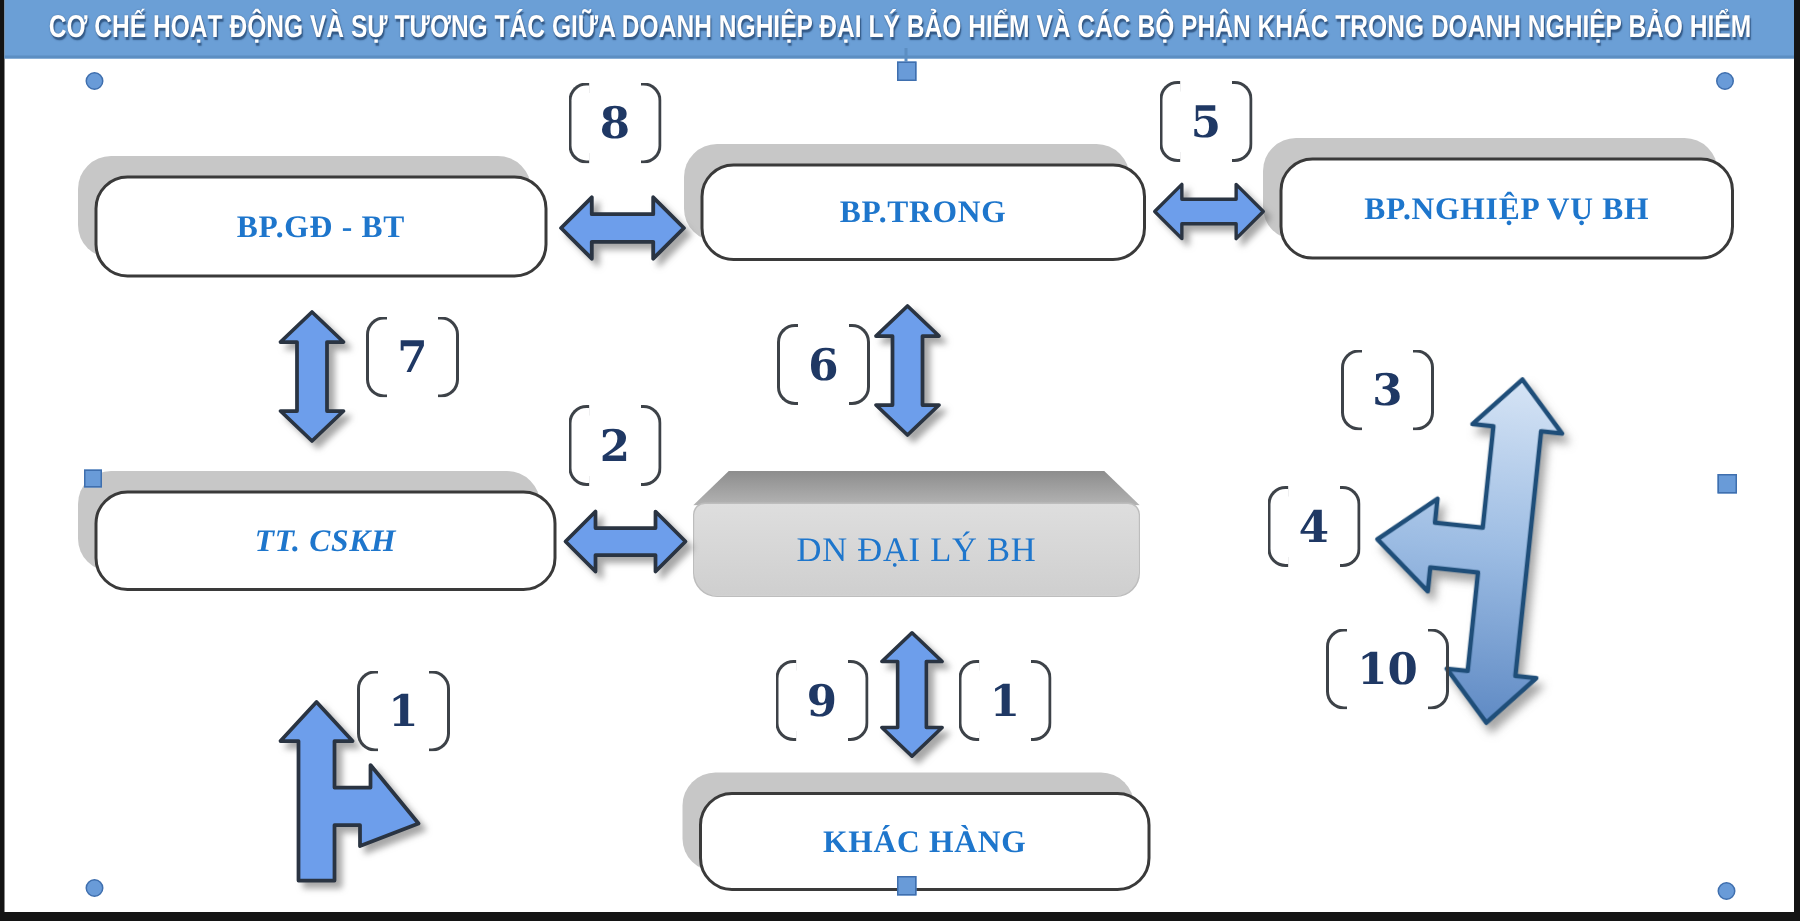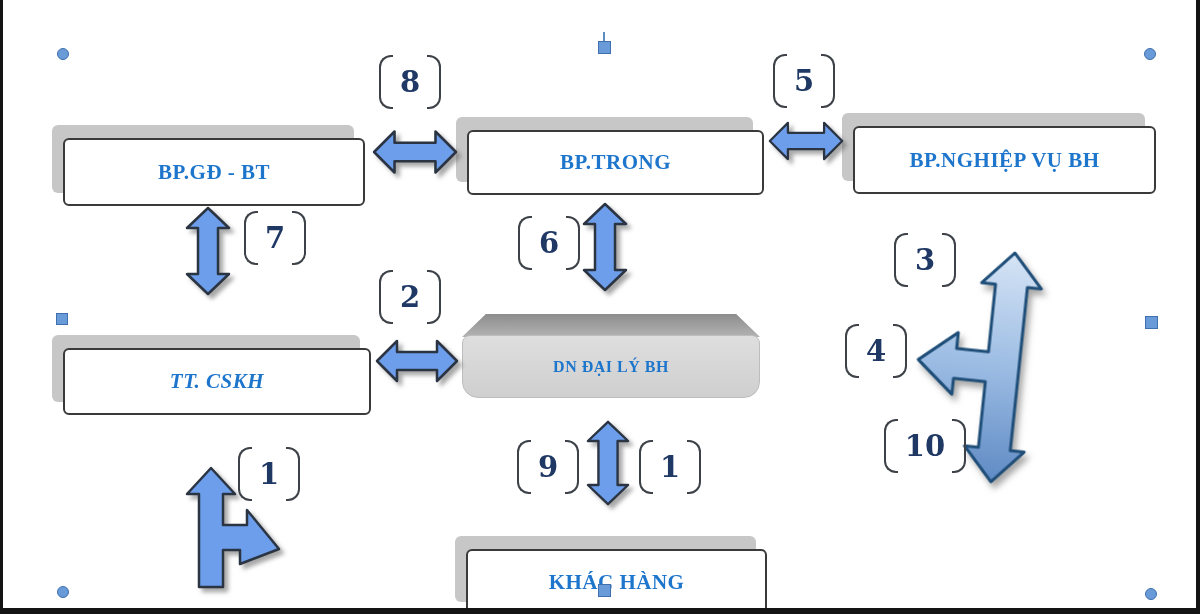--- a/index.html
+++ b/index.html
@@ -10,33 +10,33 @@
   
   .titlebar{position:absolute;left:-3px;top:0;width:1200px;height:37px;background:#6b9fd6;
             border-bottom:2px solid #5c8ec2;}
   .title-text{position:absolute;left:50%;top:50%;white-space:nowrap;
               transform:translate(-50%,-52%) scaleX(0.78);
               font-family:"Liberation Sans",sans-serif;font-weight:bold;font-size:21px;
               color:#ffffff;letter-spacing:0px;
               text-shadow:1px 2px 1px rgba(23,54,93,0.65), 0 0 1px rgba(23,54,93,0.5);}
 
   
-  .wbox{position:absolute;background:#ffffff;border:2.5px solid #3a3a3a;border-radius:6px;
-        box-shadow:-11px -13px 0 0 #c7c7c7;display:flex;align-items:center;justify-content:center;margin-top:21px;}
+  .wbox{position:absolute;background:#ffffff;border:2.5px solid #3a3a3a;border-radius:22px;
+        box-shadow:-11px -13px 0 0 #c7c7c7;display:flex;align-items:center;justify-content:center;}
   .wbox .lbl{font-weight:bold;font-size:21px;color:#1e76cc;letter-spacing:0.5px;text-align:center;}
 
   
   .dnbox{position:absolute;}
   .dn-top{position:absolute;left:0;top:0;width:100%;height:23px;
           clip-path:polygon(8% 0,92% 0,100% 100%,0 100%);
           background:linear-gradient(#8d8d8d,#b3b3b3);}
   .dn-body{position:absolute;left:0;top:21px;right:0;bottom:0;background:linear-gradient(#dedede,#cfcfcf);
            border-radius:8px 8px 16px 16px;border:1px solid #bdbdbd;
            display:flex;align-items:center;justify-content:center;}
-  .dn-body .lbl{font-weight:bold;font-size:16px;color:#1e76cc;letter-spacing:0.5px;}
+  .dn-body .lbl{font-weight:normal;font-size:23px;color:#1e76cc;letter-spacing:0.5px;}
 
   
   .bnum{position:absolute;display:flex;align-items:center;justify-content:center;}
   .br{display:block;width:14px;height:54px;box-sizing:border-box;}
   .brl{border:2.5px solid #3d4248;border-right:none;border-radius:12px 0 0 12px;}
   .brr{border:2.5px solid #3d4248;border-left:none;border-radius:0 12px 12px 0;}
   .num{font-family:"DejaVu Serif",serif;font-weight:bold;font-size:29px;color:#1f3864;
        margin:0 7px;line-height:54px;}
 
   
@@ -48,20 +48,23 @@
   
   .handle-sq{position:absolute;width:13px;height:13px;background:#699bd8;border:1.5px solid #3f6fae;box-sizing:border-box;}
   .handle-ci{position:absolute;width:12px;height:12px;background:#699bd8;border:1.5px solid #3f6fae;border-radius:50%;box-sizing:border-box;}
   .handle-stem{position:absolute;width:2px;background:#5c8ec2;}
 </style>
 </head>
 <body>
 
 <div class="slide">
 
+  <div class="titlebar">
+    <div class="title-text">CƠ CHẾ HOẠT ĐỘNG VÀ SỰ TƯƠNG TÁC GIỮA DOANH NGHIỆP ĐẠI LÝ BẢO HIỂM VÀ CÁC BỘ PHẬN KHÁC TRONG DOANH NGHIỆP BẢO HIỂM</div>
+  </div>
 
   <div class="wbox" style="left:60px;top:117px;width:298px;height:64px;">
     <span class="lbl">BP.GĐ - BT</span>
   </div>
 
   <div class="wbox" style="left:464px;top:109px;width:293px;height:61px;">
     <span class="lbl">BP.TRONG</span>
   </div>
 
   <div class="wbox" style="left:850px;top:105px;width:299px;height:64px;justify-content:center;">

